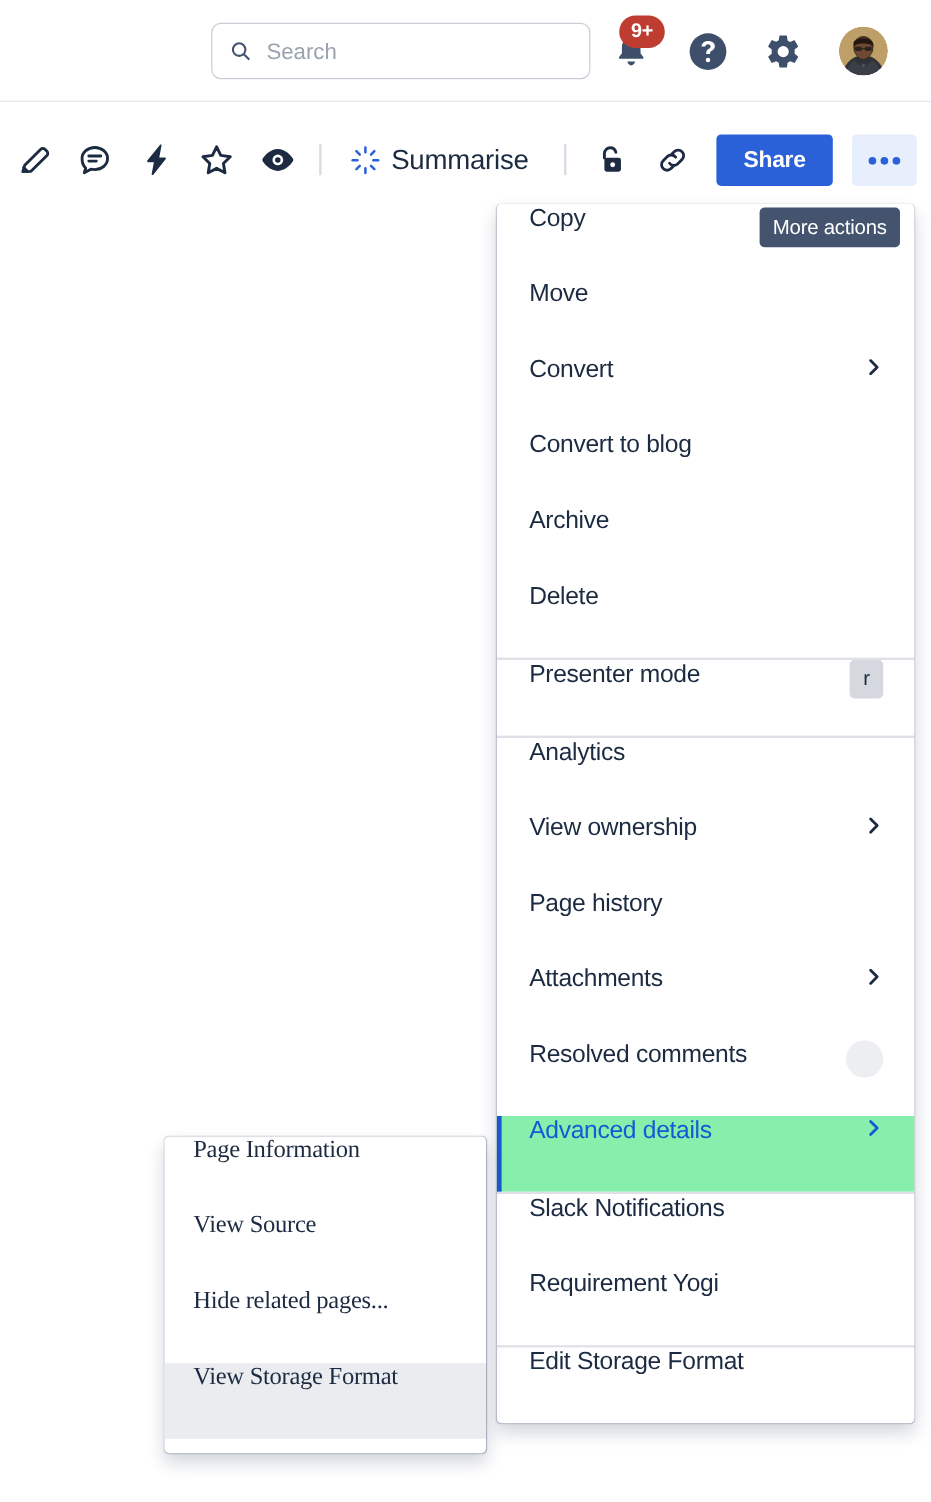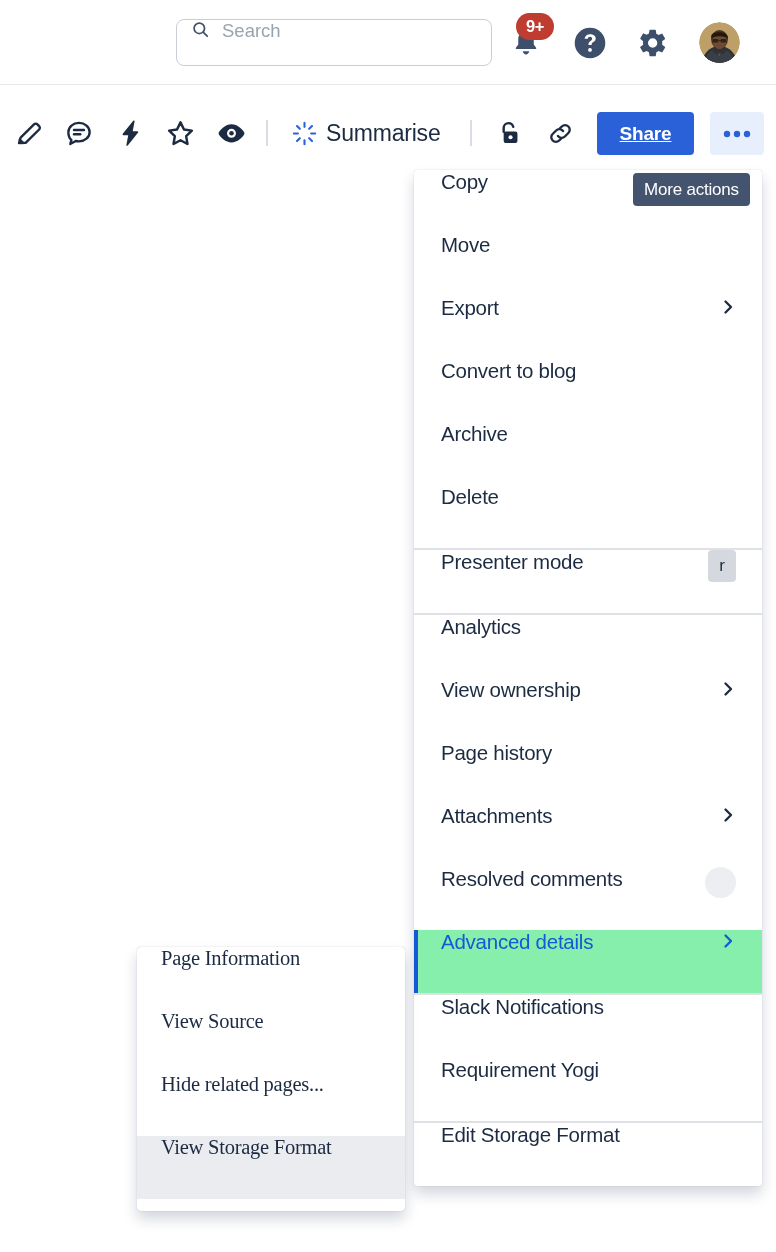--- a/index.html
+++ b/index.html
@@ -19,21 +19,21 @@
     display: flex; align-items: center;
   }
   #search-wrap {
     position: absolute; left: 176px; top: 19px;
     width: 316px; height: 47px;
   }
   #search-box {
     width: 100%; height: 100%;
     border: 1.6px solid #c9ced6; border-radius: 8px;
     background: #fff;
-    display: flex; align-items: flex-start; padding-left: 14px;
+    display: flex; align-items: center; padding-left: 14px;
   }
   #search-icon { width: 19px; height: 19px; flex: 0 0 auto; margin-right: 12px; }
   #search-input {
     border: none; outline: none; background: transparent;
     font-family: "Liberation Sans", sans-serif;
     font-size: 18.5px; color: #172b4d; width: 250px;
   }
   #search-input::placeholder { color: #9aa3b0; }
 
   .topnav-btn {
@@ -90,21 +90,21 @@
     font-family: "Liberation Sans", sans-serif; letter-spacing: -0.2px;
   }
   #tool-lock { left: 491px; }
   #tool-link { left: 543px; }
   #share-btn {
     position: absolute; left: 597px; top: 112px;
     width: 97px; height: 43px;
     background: #2a61d8; border-radius: 4px; border: none;
     color: #ffffff; font-size: 19px; font-weight: bold;
     font-family: "Liberation Sans", sans-serif;
-    cursor: pointer; letter-spacing: -0.2px; text-decoration: underline;
+    cursor: pointer; letter-spacing: -0.2px;
   }
   #more-actions-btn {
     position: absolute; left: 710px; top: 112px;
     width: 54px; height: 43px;
     background: #e8effc; border-radius: 4px; border: none;
     display: flex; align-items: center; justify-content: center;
     cursor: pointer;
   }
 
   
@@ -339,21 +339,21 @@
 <div id="more-menu">
 
   <div class="menu-group">
     <div class="menu-item">
       <span class="menu-label">Copy</span>
     </div>
     <div class="menu-item">
       <span class="menu-label">Move</span>
     </div>
     <div class="menu-item">
-      <span class="menu-label">Export</span>
+      <span class="menu-label">Convert</span>
       <span class="menu-chevron">
         <svg viewBox="0 0 16 16" width="16" height="16" fill="none" stroke="#1c2b41" stroke-width="2.3" stroke-linecap="round" stroke-linejoin="round">
           <polyline points="5.5,2.5 11,8 5.5,13.5"></polyline>
         </svg>
       </span>
     </div>
     <div class="menu-item">
       <span class="menu-label">Convert to blog</span>
     </div>
     <div class="menu-item">

